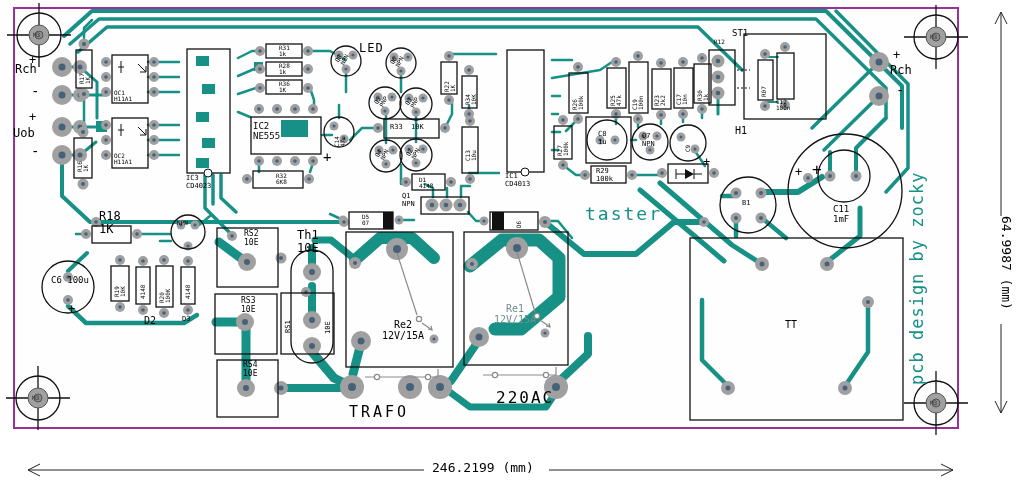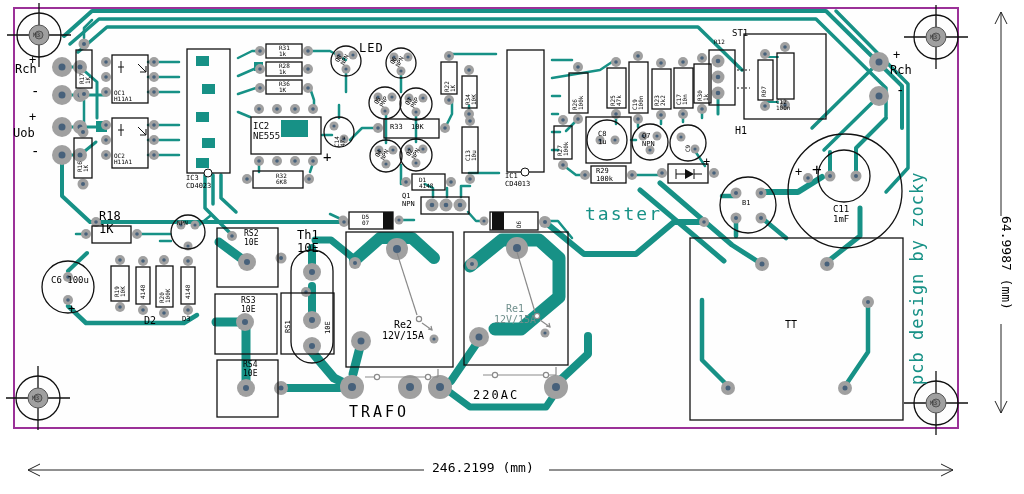--- a/index.html
+++ b/index.html
@@ -718,17 +718,17 @@
   <span class="lb r90" style="left:761px;top:97px;font-size:6px">R07</span>
   <span class="lb" style="left:776px;top:99px;font-size:6px">C12
 100n</span>
   <span class="lb" style="left:742px;top:200px;font-size:7px">B1</span>
   <span class="lb" style="left:833px;top:205px;font-size:9px">C11
 1mF</span>
   <span class="lb b" style="left:795px;top:166px;font-size:12px">+</span>
   <span class="lb b" style="left:812px;top:161px;font-size:16px">+</span>
   <span class="lb" style="left:785px;top:320px;font-size:10px">TT</span>
   <span class="lb b" style="left:349px;top:404px;font-size:15px;letter-spacing:3px">TRAFO</span>
-  <span class="lb" style="left:473px;top:389px;font-size:12px;letter-spacing:2px">220AC</span>
+  <span class="lb" style="left:496px;top:389px;font-size:16px;letter-spacing:2px">220AC</span>
   <span class="lb teal r90" style="left:908px;top:385px;font-size:17px;letter-spacing:1px">pcb design by zocky</span>
   <span class="lb" style="left:432px;top:461px;font-size:13px">246.2199 (mm)</span>
   <span class="lb rp90" style="left:1013px;top:216px;font-size:13px">64.9987 (mm)</span>
 </div>
 
 </body></html>

